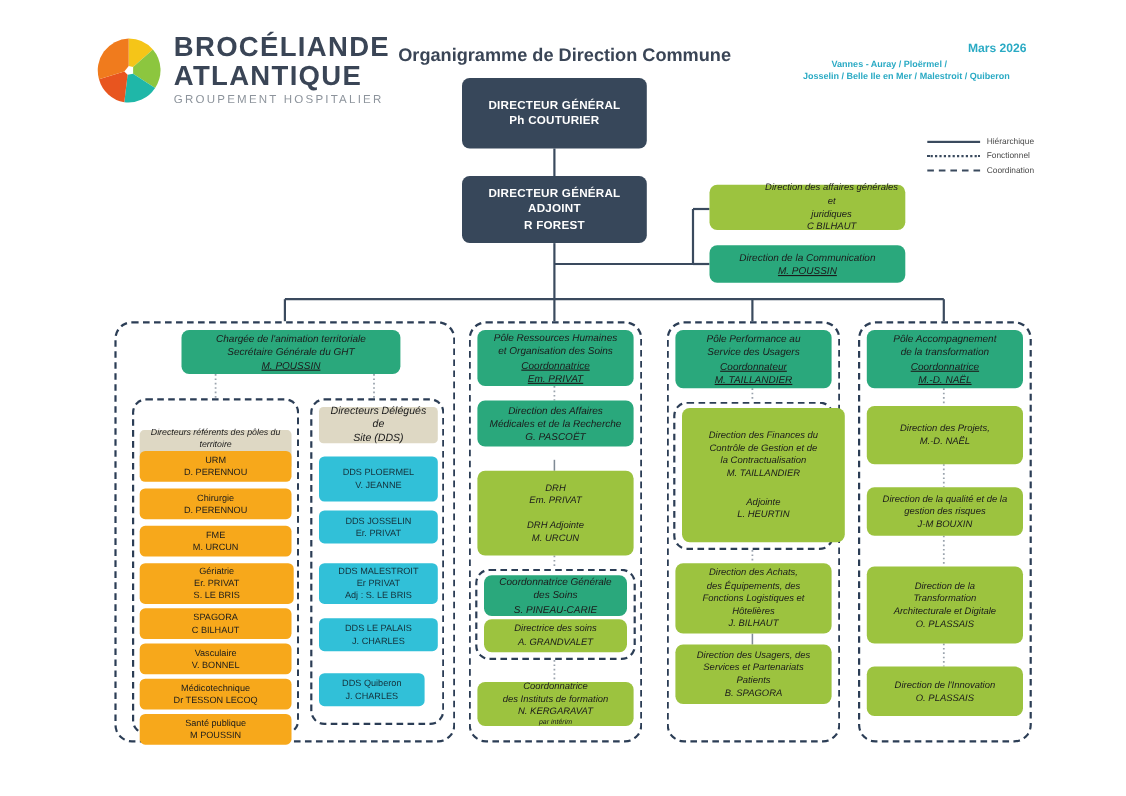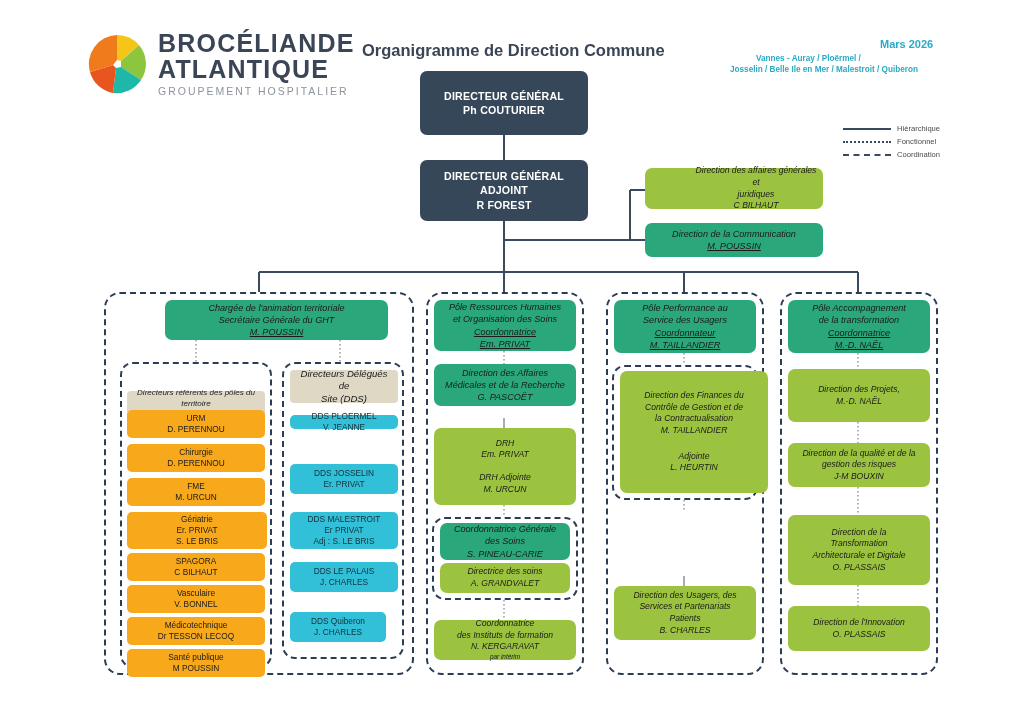--- a/index.html
+++ b/index.html
@@ -180,21 +180,21 @@
 
   <div class="box teal" style="left:645px;top:223px;width:178px;height:34px;">
     <span>
       <span>Direction de la Communication</span>
       <span class="u">M. POUSSIN</span>
     </span>
   </div>
 
   <div class="dashed" style="left:104px;top:292px;width:310px;height:383px;"></div>
 
-  <div class="box teal" style="left:165px;top:300px;width:223px;height:40px;">
+  <div class="box teal" style="left:165px;top:300px;width:199px;height:40px;">
     <span>
       <span>Chargée de l'animation territoriale</span>
       <span>Secrétaire Générale du GHT</span>
       <span class="u">M. POUSSIN</span>
     </span>
   </div>
 
   <div class="dashed-inner" style="left:120px;top:362px;width:152px;height:306px;"></div>
   <div class="box beige ref-head" style="left:127px;top:370px;width:138px;height:36px;">
     <span>
@@ -257,21 +257,21 @@
     </span>
   </div>
 
   <div class="dashed-inner" style="left:282px;top:362px;width:122px;height:297px;"></div>
   <div class="box beige beige-lg" style="left:290px;top:370px;width:108px;height:33px;">
     <span>
       <span>Directeurs Délégués de</span>
       <span>Site (DDS)</span>
     </span>
   </div>
-  <div class="box cyan" style="left:290px;top:415px;width:108px;height:14px;">
+  <div class="box cyan" style="left:290px;top:415px;width:108px;height:41px;">
     <span>
       <span>DDS PLOERMEL</span>
       <span>V. JEANNE</span>
     </span>
   </div>
   <div class="box cyan" style="left:290px;top:464px;width:108px;height:30px;">
     <span>
       <span>DDS JOSSELIN</span>
       <span>Er. PRIVAT</span>
     </span>
@@ -368,27 +368,36 @@
       <span>Direction des Finances du</span>
       <span>Contrôle de Gestion et de</span>
       <span>la Contractualisation</span>
       <span>M. TAILLANDIER</span>
       <span style="height:14px;display:block"></span>
       <span>Adjointe</span>
       <span>L. HEURTIN</span>
     </span>
   </div>
 
+  <div class="box lime" style="left:614px;top:512px;width:142px;height:64px;">
+    <span>
+      <span>Direction des Achats,</span>
+      <span>des Équipements, des</span>
+      <span>Fonctions Logistiques et</span>
+      <span>Hôtelières</span>
+      <span>J. BILHAUT</span>
+    </span>
+  </div>
 
   <div class="box lime" style="left:614px;top:586px;width:142px;height:54px;">
     <span>
       <span>Direction des Usagers, des</span>
       <span>Services et Partenariats</span>
       <span>Patients</span>
-      <span>B. CHARLES</span>
+      <span>B. SPAGORA</span>
     </span>
   </div>
 
   <div class="dashed" style="left:780px;top:292px;width:158px;height:383px;"></div>
 
   <div class="box teal" style="left:788px;top:300px;width:142px;height:53px;">
     <span>
       <span>Pôle Accompagnement</span>
       <span>de la transformation</span>
       <span class="u">Coordonnatrice</span>

